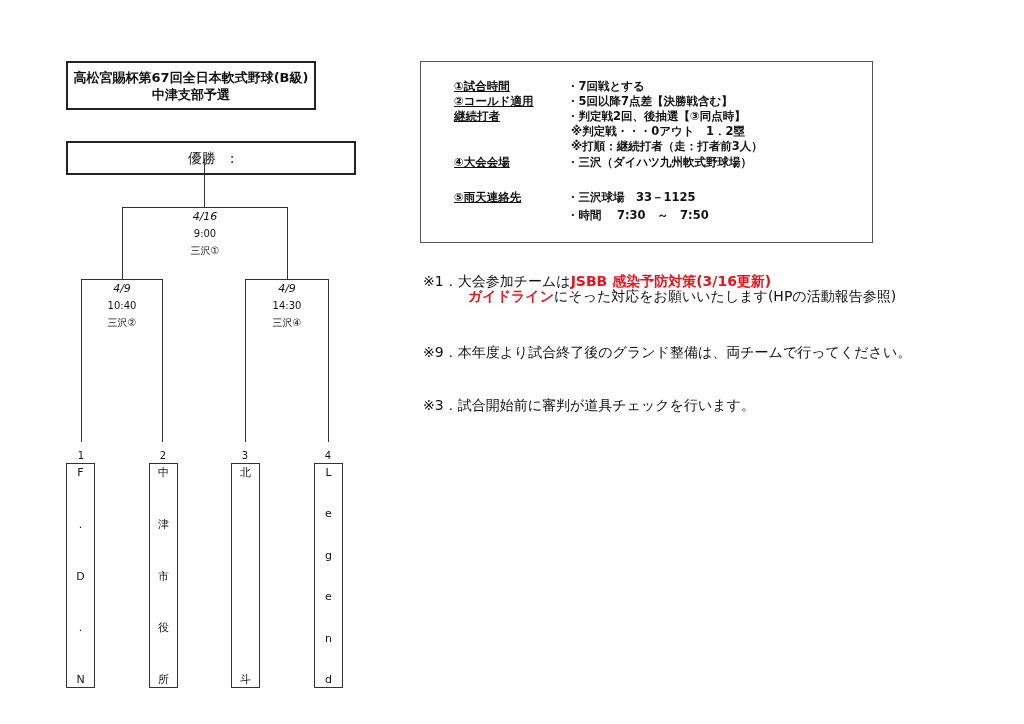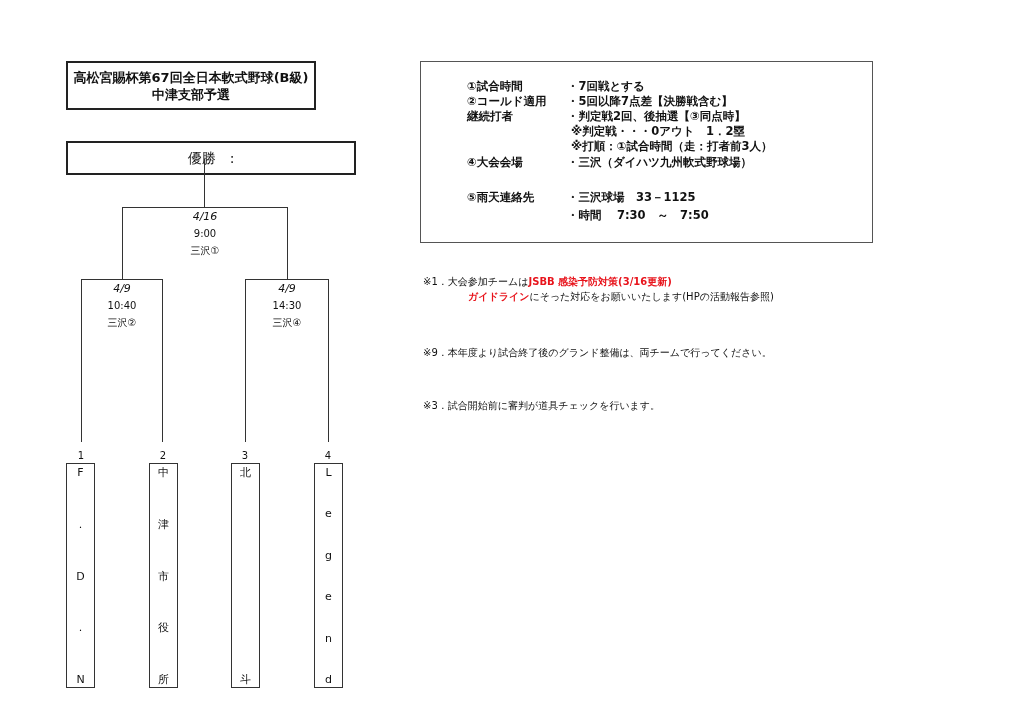--- a/index.html
+++ b/index.html
@@ -15,23 +15,23 @@
   .hline { height:1px; }
   .match-info { position:absolute; text-align:center; font-size:10px; line-height:17px; width:120px; }
   .match-info .d { font-size:11px;font-style:italic; }
   .seed { position:absolute; font-size:10px; width:20px; text-align:center; }
   .team { position:absolute; top:463px; width:29px; height:225px; border:1.5px solid #333;
           box-sizing:border-box; display:flex; flex-direction:column; justify-content:space-between;
           align-items:center; font-size:11px; padding:2px 0 1px 0; }
   .team span { display:block; line-height:13px; }
   .rules-box { left:420px; top:61px; width:453px; height:182px; border:1.5px solid #555; }
   .rule-row { position:absolute; font-size:11.5px; font-weight:bold; line-height:15px; white-space:nowrap; }
-  .rule-label { position:absolute; left:46px; }
+  .rule-label { position:absolute; left:33px;text-decoration:underline; }
   .rule-val { position:absolute; left:146px; }
-  .note { position:absolute; font-size:10px; line-height:15px; white-space:nowrap; }
+  .note { position:absolute; font-size:14px; line-height:15px; white-space:nowrap; }
   .red { color:#e8141c; font-weight:bold; }
 </style>
 </head>
 <body>
 
 <div class="box title-box">
   <div>高松宮賜杯第67回全日本軟式野球(B級)</div>
   <div>中津支部予選</div>
 </div>
 
@@ -114,21 +114,21 @@
     <span class="rule-val">・5回以降7点差【決勝戦含む】</span>
   </div>
   <div class="rule-row" style="top:47px;">
     <span class="rule-label">継続打者</span>
     <span class="rule-val">・判定戦2回、後抽選【③同点時】</span>
   </div>
   <div class="rule-row" style="top:62px;">
     <span class="rule-val" style="left:150px;"> ※判定戦・・・0アウト　1．2塁</span>
   </div>
   <div class="rule-row" style="top:77px;">
-    <span class="rule-val" style="left:150px;"> ※打順：①試合時間（走：打者前3人）</span>
+    <span class="rule-val" style="left:150px;"> ※打順：継続打者（走：打者前3人）</span>
   </div>
   <div class="rule-row" style="top:93px;">
     <span class="rule-label">④大会会場</span>
     <span class="rule-val">・三沢（ダイハツ九州軟式野球場）</span>
   </div>
   <div class="rule-row" style="top:128px;">
     <span class="rule-label">⑤雨天連絡先</span>
     <span class="rule-val">・三沢球場　33－1125</span>
   </div>
   <div class="rule-row" style="top:146px;">

